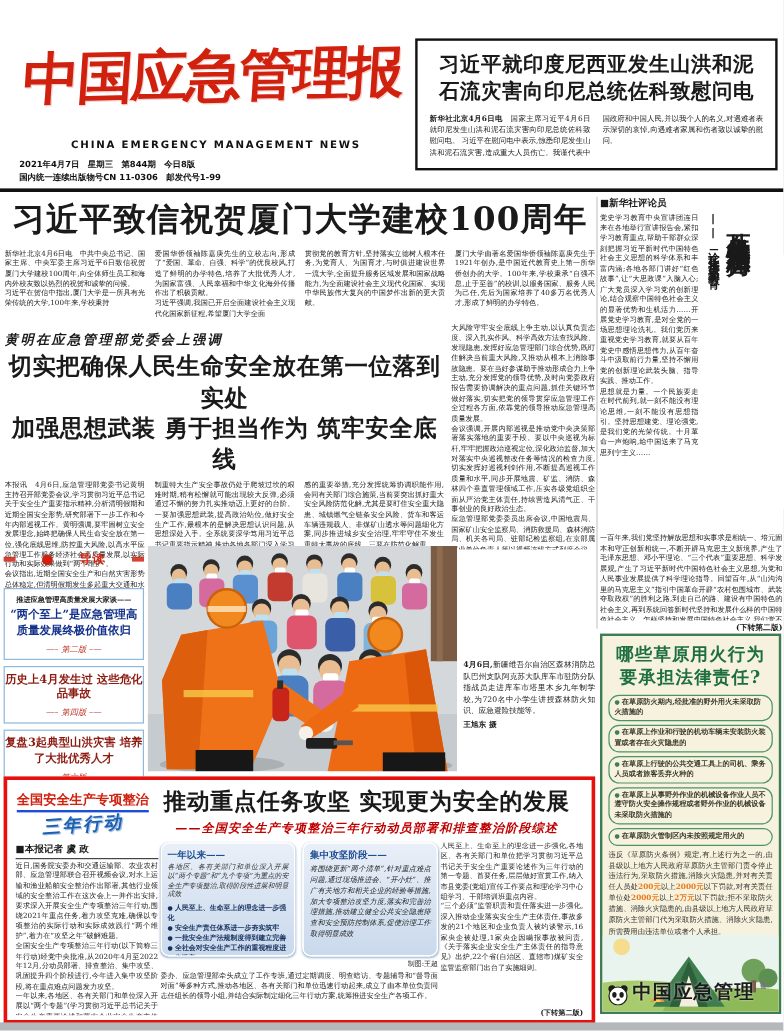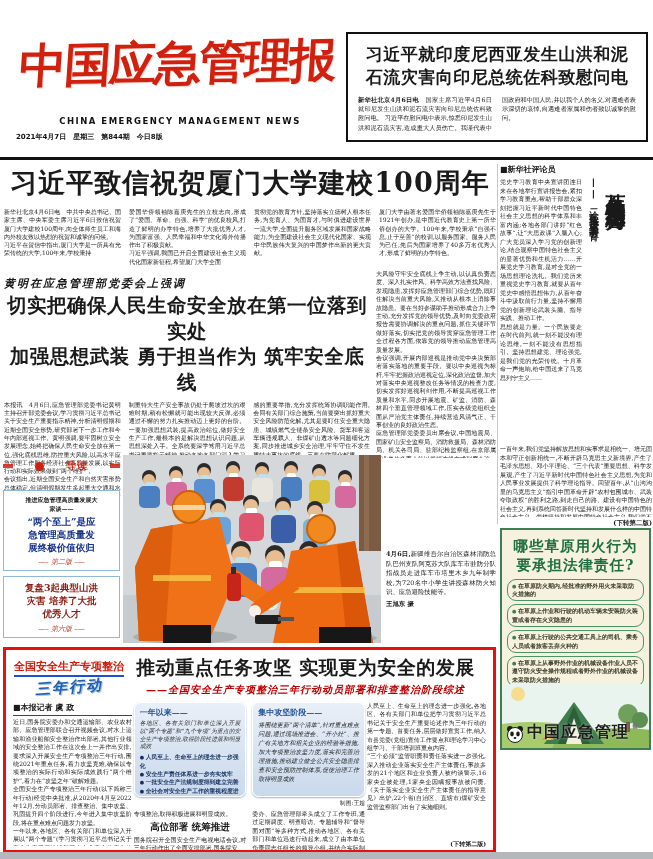--- a/index.html
+++ b/index.html
@@ -75,21 +75,21 @@
     white-space:pre-line;}
 
   
   .sidebar{ left:3px; top:459px; width:117px; }
   .sb-label{ display:flex; align-items:center; justify-content:space-between;
     gap:22px; margin-bottom:17px;}
   .sb-label .bar{ flex:1; height:4px; background:#d0210f; opacity:.85;}
   .sb-dot{ width:9px; height:9px; border-radius:50%; background:#d0210f;
     display:inline-block;}
   .sb-word{ color:#d0210f; font-weight:bold; font-size:10px; letter-spacing:1px;}
-  .sb-item{ border:1px solid #8fb8dc; padding:5px 20px 3px; margin-bottom:5px;
+  .sb-item{ border:1px solid #8fb8dc; padding:5px 0 3px; margin-bottom:5px;
     text-align:center; background:#fff;}
   .sb-kicker{ font-size:6px; font-weight:bold; color:#222; margin-bottom:2px;}
   .sb-kicker:empty{ display:none; }
   .sb-title{ font-size:9.5px; font-weight:bold; line-height:1.35; }
   .sb-item.blue .sb-title{ color:#14318c; }
   .sb-item.red  .sb-title{ color:#8c1c12; }
   .sb-page{ margin-top:3px; font-size:7px; font-style:italic; color:#c0392b; }
   .sb-page span::before{ content:"—–  "; } .sb-page span::after{ content:"  –—"; }
 
   
@@ -134,21 +134,21 @@
   .sp-mid-row{ display:flex; gap:6px; }
   .sp-mid-left,.sp-mid-right{ flex:1; font-size:6px; line-height:1.4;
     text-align:justify; height:40px; overflow:hidden;}
   .sp-subhead{ text-align:center; font-weight:bold; font-size:9.5px;
     margin:2px 0;}
   .sp-col4{ width:119px; font-size:6px; line-height:1.4; text-align:justify;
     overflow:hidden; white-space:pre-line; height:138px;}
   .sp-jump{ width:119px; text-align:right; font-size:6px; font-weight:bold;}
 
   
-  .grass{ left:500px; top:528px; width:151px; height:222px;
+  .grass{ left:500px; top:528px; width:151px; height:317px;
     border:2px solid #3f7d55; background:#f6f2dd; padding:7px 5px 0;
     overflow:hidden;}
   .gb-title{ text-align:center; color:#1d6e40; font-weight:bold;
     font-size:14.5px; line-height:1.3; letter-spacing:1px;}
   .gb-items{ margin-top:4px; }
   .pill{ border:1.2px solid #4a9468; border-radius:9px; padding:2px 4px;
     margin-bottom:3px; font-size:6px; font-weight:bold; color:#3a3a2c;
     line-height:1.4; background:#f6f2dd;}
   .pill::before{ content:"● "; color:#3f7d55; font-size:5px;}
   .gb-body{ margin-top:3px; font-size:6.1px; line-height:1.5;
@@ -169,20 +169,21 @@
 </style>
 </head>
 <body>
 
 <div class="page">
 
   <div class="abs mast-title">中国应急管理报</div>
   <div class="abs mast-en">CHINA EMERGENCY MANAGEMENT NEWS</div>
   <div class="abs dateline">
     <div>2021年4月7日　星期三　第844期　今日8版</div>
+    <div>国内统一连续出版物号CN 11-0306　邮发代号1-99</div>
   </div>
 
   <div class="abs topnews">
     <div class="topnews-h">习近平就印度尼西亚发生山洪和泥石流灾害向印尼总统佐科致慰问电</div>
     <div class="topnews-b"><span class="bold-lead">新华社北京4月6日电</span><span>　国家主席习近平4月6日就印尼发生山洪和泥石流灾害向印尼总统佐科致慰问电。
 习近平在慰问电中表示,惊悉印尼发生山洪和泥石流灾害,造成重大人员伤亡。我谨代表中国政府和中国人民,并以我个人的名义,对遇难者表示深切的哀悼,向遇难者家属和伤者致以诚挚的慰问。</span></div>
   </div>
 
   <div class="abs rule-top"></div>
   <div class="abs vsep"></div>
@@ -233,20 +234,25 @@
       <span class="bar"></span>
       <span class="sb-dot"></span>
       <span class="sb-word">导读</span>
       <span class="bar"></span>
     </div>
     <div>
         <div class="sb-item blue">
         <div class="sb-kicker">推进应急管理高质量发展大家谈——</div>
         <div class="sb-title">“两个至上”是应急管理高质量发展终极价值依归</div>
         <div class="sb-page"><span>第二版</span></div>
+      </div>
+        <div class="sb-item red">
+
+        <div class="sb-title">历史上4月发生过 这些危化品事故</div>
+        <div class="sb-page"><span>第四版</span></div>
       </div>
         <div class="sb-item red">
 
         <div class="sb-title">复盘3起典型山洪灾害 培养了大批优秀人才</div>
         <div class="sb-page"><span>第六版</span></div>
       </div>
       </div>
   </div>
 
   <div class="abs photo">
@@ -386,25 +392,20 @@
                 <div class="ib-bullet">全社会对安全生产工作的重视程度进一步提高</div>
               </div>
           </div>
           <div class="infobox">
             <div class="ib-title">集中攻坚阶段——</div>
             <div class="ib-body">将围绕更新“两个清单”,针对重点难点问题,通过现场推进会、“开小灶”、推广有关地方和相关企业的经验等措施,加大专项整治攻坚力度,落实和完善治理措施,推动建立健全公共安全隐患排查和安全预防控制体系,促使治理工作取得明显成效</div>
           </div>
         </div>
         <div class="ib-credit">制图:王超</div>
         <div class="sp-mid-row">
-          <div class="sp-mid-left">
-            <span>专项整治,取得积极进展和明显成效。</span>
-            <div class="sp-subhead">高位部署 统筹推进</div>
-            <span>国务院召开全国安全生产电视电话会议,对三年行动作出了全面安排部署,国务院安</span>
-          </div>
           <div class="sp-mid-right">委办、应急管理部牵头成立了工作专班,通过定期调度、明查暗访、专题辅导和“督导面对面”等多种方式,推动各地区、各有关部门和单位迅速行动起来,成立了由本单位负责同志任组长的领导小组,并结合实际制定细化三年行动方案,统筹推进安全生产各项工作。</div>
         </div>
       </div>
       <div>
         <div class="sp-col4">人民至上、生命至上的理念进一步强化,各地区、各有关部门和单位把学习贯彻习近平总书记关于安全生产重要论述作为三年行动的第一专题、首要任务,层层做好宣贯工作,纳入市县党委(党组)宣传工作要点和理论学习中心组学习、干部培训班重点内容。
 “三个必须”监管职责和责任落实进一步强化,深入推动企业落实安全生产主体责任,事故多发的21个地区和企业负责人被约谈警示,16家央企被处理,1家央企因瞒报事故被问责,《关于落实企业安全生产主体责任的指导意见》出炉,22个省(自治区、直辖市)煤矿安全监管监察部门出台了实施细则。</div>
         <div class="sp-jump">(下转第二版)</div>
       </div>
     </div>
   </div>

